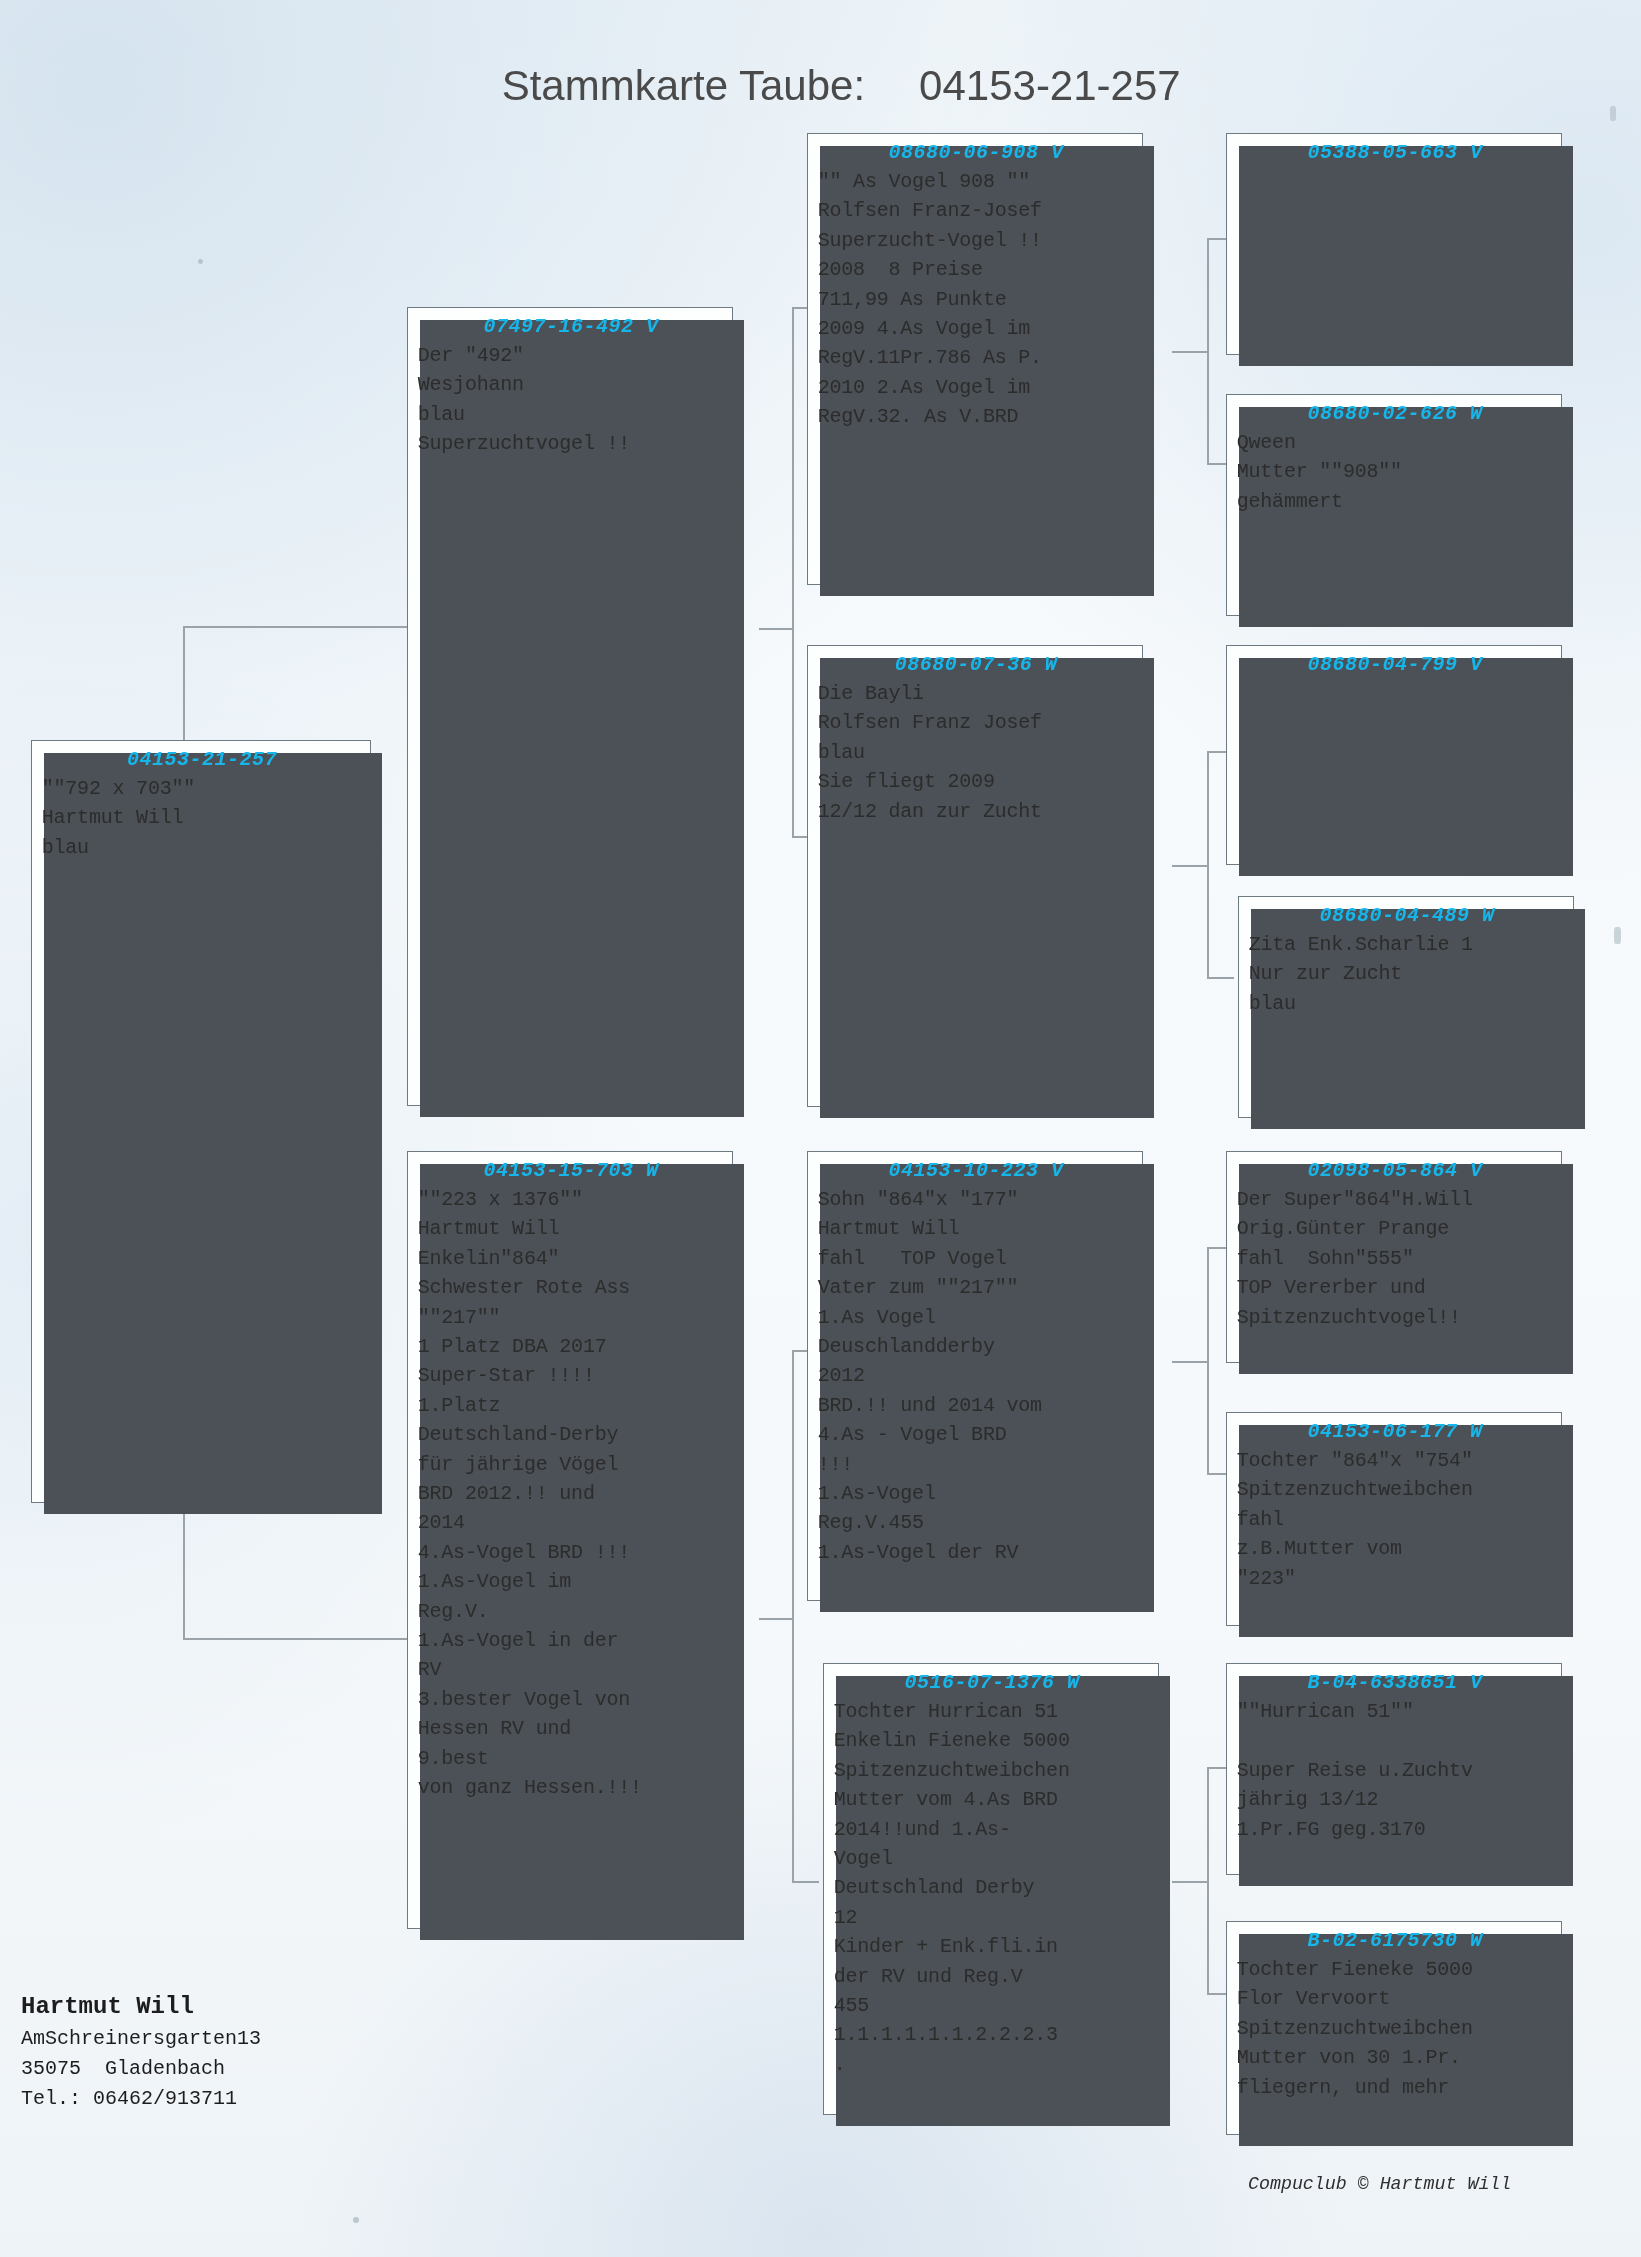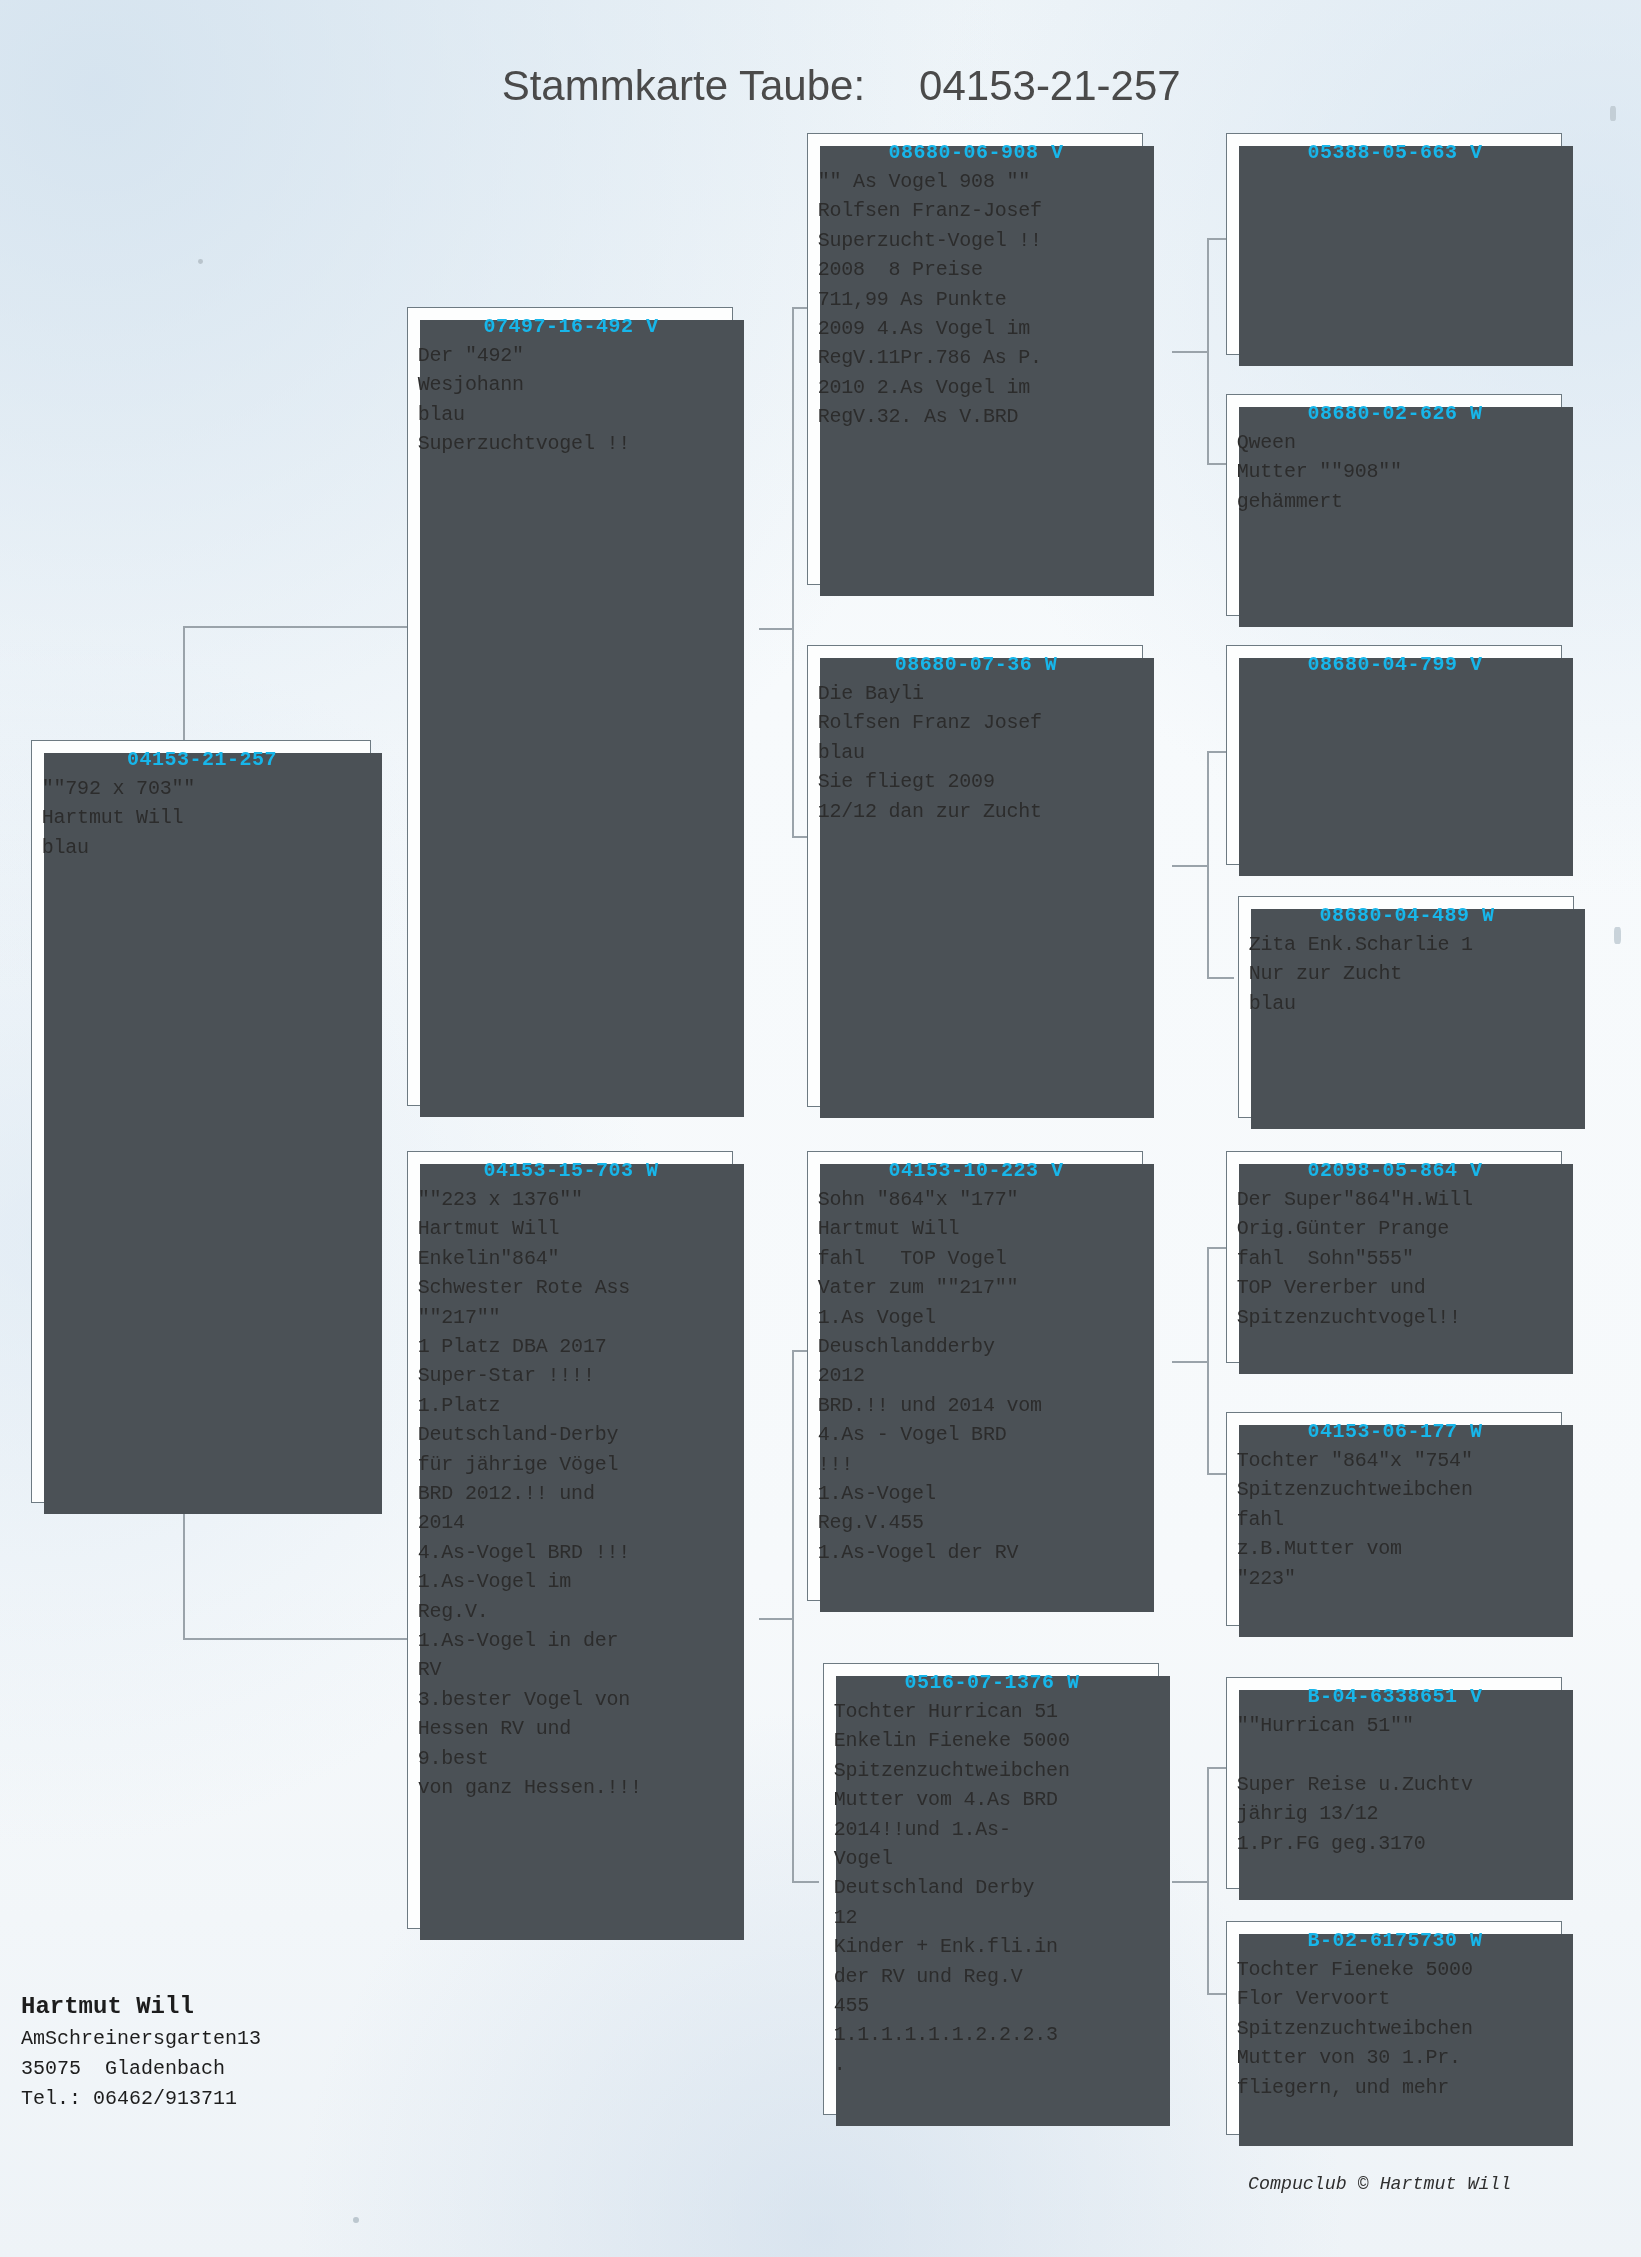--- a/index.html
+++ b/index.html
@@ -60,20 +60,21 @@
     left: 11.6px;
     top: 11.6px;
     right: -11.6px;
     bottom: -11.6px;
     background: #4b5156;
     z-index: -1;
   }
   .box-id {
     text-align: center;
     color: #17b6ea;
+    font-style: italic;
     font-weight: bold;
     font-size: 20px;
     letter-spacing: 0.5px;
     line-height: 29px;
     white-space: pre;
   }
   .box-lines {
     color: #2c2c2c;
     font-size: 20px;
     line-height: 29.4px;
@@ -220,21 +221,21 @@
 <div class="box" style="left:1226px; top:1151px; width:336px; height:212px;">
   <div class="box-id">02098-05-864 V</div>
   <div class="box-lines"><div>Der Super"864"H.Will</div><div>Orig.Günter Prange</div><div>fahl  Sohn"555"</div><div>TOP Vererber und</div><div>Spitzenzuchtvogel!!</div></div>
 </div>
 
 <div class="box" style="left:1226px; top:1412px; width:336px; height:214px;">
   <div class="box-id">04153-06-177 W</div>
   <div class="box-lines"><div>Tochter "864"x "754"</div><div>Spitzenzuchtweibchen</div><div>fahl</div><div>z.B.Mutter vom</div><div>"223"</div></div>
 </div>
 
-<div class="box" style="left:1226px; top:1663px; width:336px; height:212px;margin-top:14px;">
+<div class="box" style="left:1226px; top:1663px; width:336px; height:212px;">
   <div class="box-id">B-04-6338651 V</div>
   <div class="box-lines"><div>""Hurrican 51""</div><div>&nbsp;</div><div>Super Reise u.Zuchtv</div><div>jährig 13/12</div><div>1.Pr.FG geg.3170</div></div>
 </div>
 
 <div class="box" style="left:1226px; top:1921px; width:336px; height:214px;">
   <div class="box-id">B-02-6175730 W</div>
   <div class="box-lines"><div>Tochter Fieneke 5000</div><div>Flor Vervoort</div><div>Spitzenzuchtweibchen</div><div>Mutter von 30 1.Pr.</div><div>fliegern, und mehr</div></div>
 </div>
 
 <div class="owner" style="left:21px; top:1989px;">

